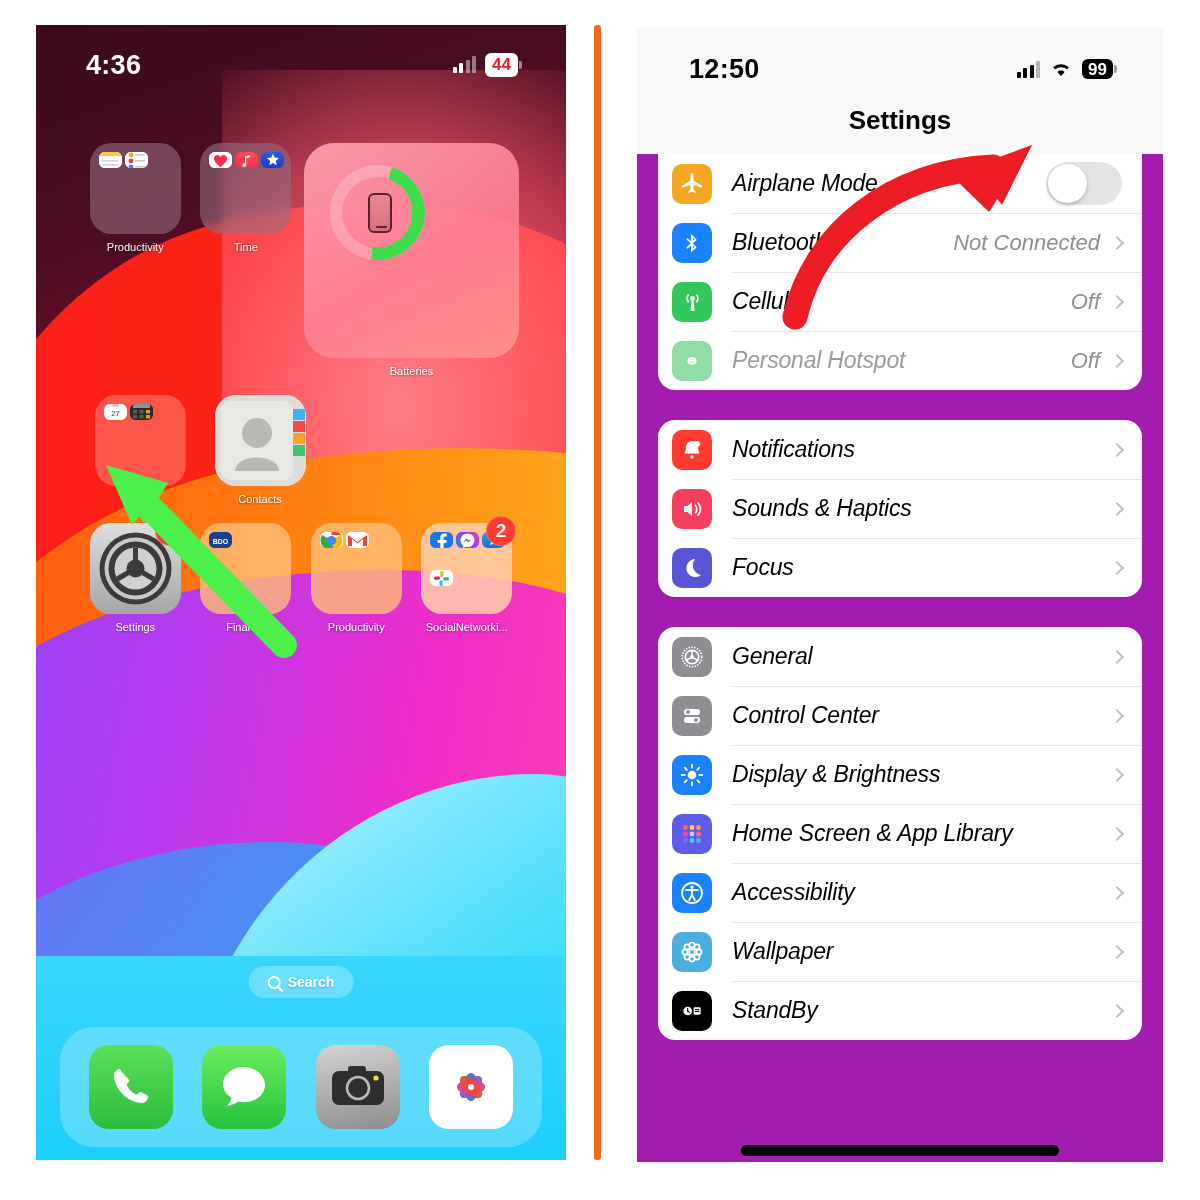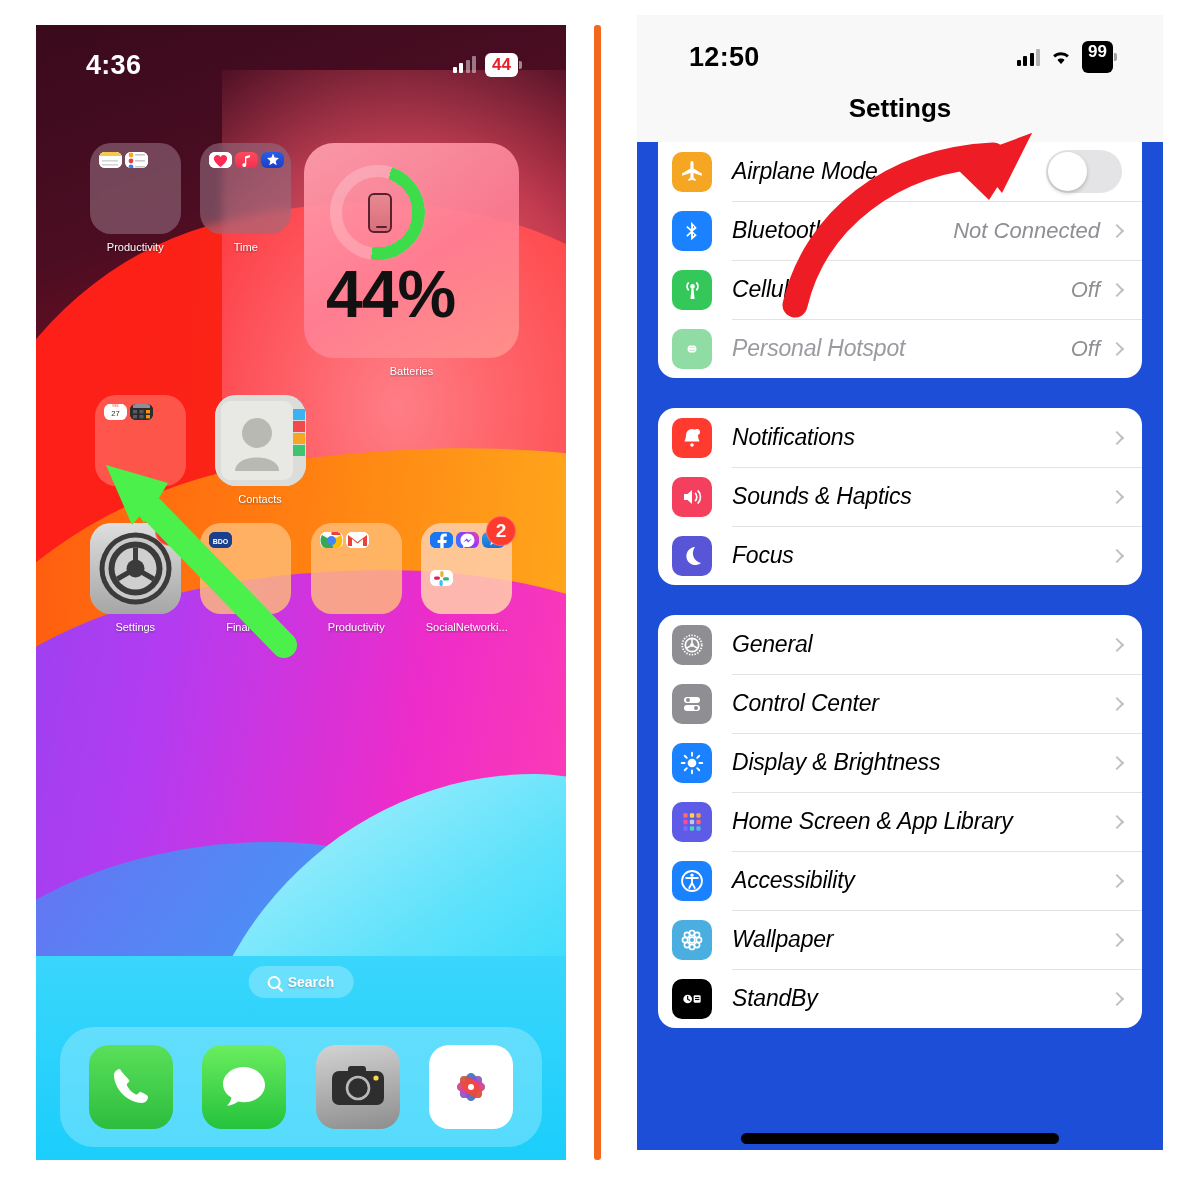--- a/index.html
+++ b/index.html
@@ -157,40 +157,40 @@
   .arrow-green { position:absolute; left:0; top:0; width:530px; height:1135px; z-index:9; pointer-events:none; }
 
   
   .divider {
     position:absolute; left:594px; top:25px; width:7px; height:1135px;
     background:#f4671f; border-radius:3px;
   }
 
   
   .phone-right {
-    position:absolute; left:637px; top:15px;
+    position:absolute; left:637px; top:27px;
     width:526px; height:1135px;
-    background:#1d4ed8; overflow:hidden;
+    background:#a21caf; overflow:hidden;
   }
   .nav-area { background:#f8f8f8; padding-top:22px; }
   .status-right {
     display:flex; align-items:center; justify-content:space-between;
     padding: 0 46px 0 52px; height:40px; color:#000;
   }
   .st-time-d { font-size:27px; font-weight:700; letter-spacing:.3px; }
   .bars-d { display:flex; align-items:flex-end; gap:2.5px; height:17px; }
   .bars-d i { display:block; width:4px; background:#000; border-radius:1px; }
   .bars-d i:nth-child(1){height:6px;}
   .bars-d i:nth-child(2){height:10px;}
   .bars-d i:nth-child(3){height:13px;}
   .bars-d i:nth-child(4){height:17px; opacity:.28;}
   .wifi-ico { width:24px; height:18px; position:relative; }
   .batt-dark {
     background:#000; color:#fff; font-size:17px; font-weight:800;
-    padding:2px 6px 12px; border-radius:6px; line-height:1.1;
+    padding:2px 6px 0; border-radius:6px; line-height:1.1;
   }
   .batt-nub-d { width:3px; height:8px; background:rgba(0,0,0,.35); border-radius:0 2px 2px 0; margin-left:1px;}
   .nav-title { text-align:center; font-size:26px; font-weight:700; color:#000; padding: 16px 0 18px; }
 
   .scroll-body { position:relative; padding: 0 21px; }
   .card { background:#fff; border-radius:17px; overflow:hidden; margin-bottom:30px;font-style:italic; }
   .card.first { border-radius:0 0 17px 17px; margin-top:0; }
   .srow {
     display:flex; align-items:center; height:59px; padding-left:14px; position:relative;
   }
@@ -306,21 +306,20 @@
           <div class="app-label">Time</div>
         </div>
 
         <div class="cell wide">
           <div class="widget">
             <div class="ring-wrap">
               <div class="ring-bg"></div>
               <div class="ring-fg"></div>
               <div class="ring-phone"></div>
             </div>
-            <div class="w-pct">44%</div>
           </div>
           <div class="app-label">Batteries</div>
         </div>
       </div>
 
       <div class="row">
         <div class="cell">
           <div class="icon-sq folder-red">
             <span class="mini" style="background:#fff; flex-direction:column;">
               <svg width="23" height="23" viewBox="0 0 23 23">

